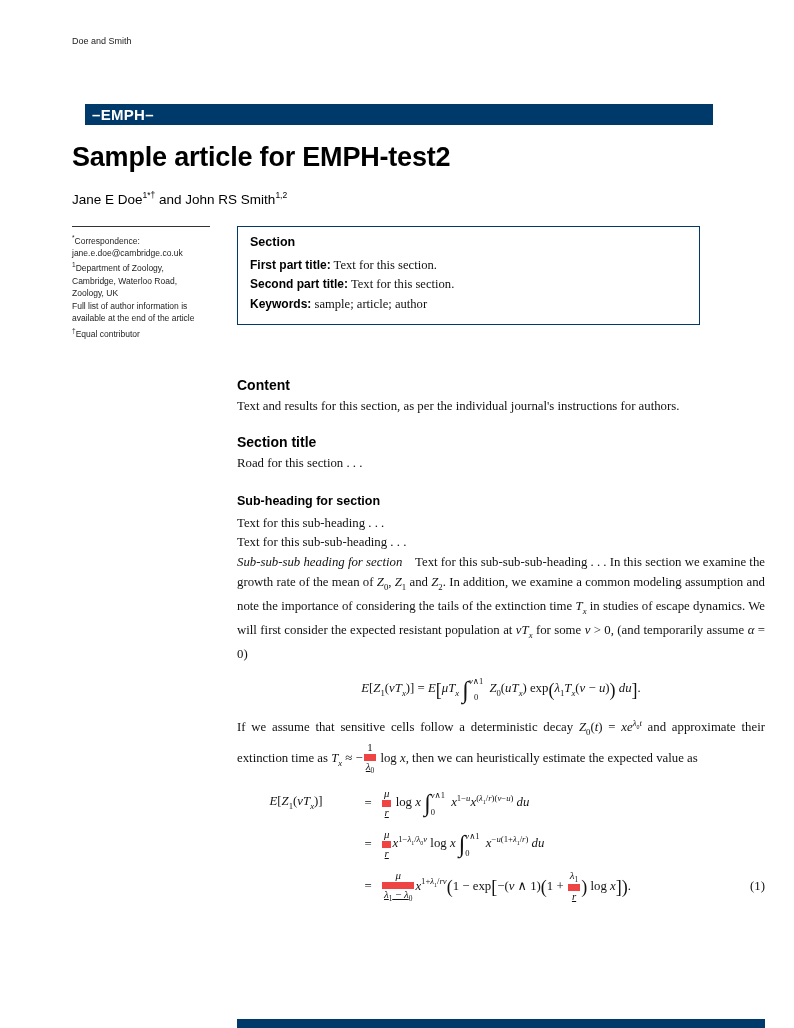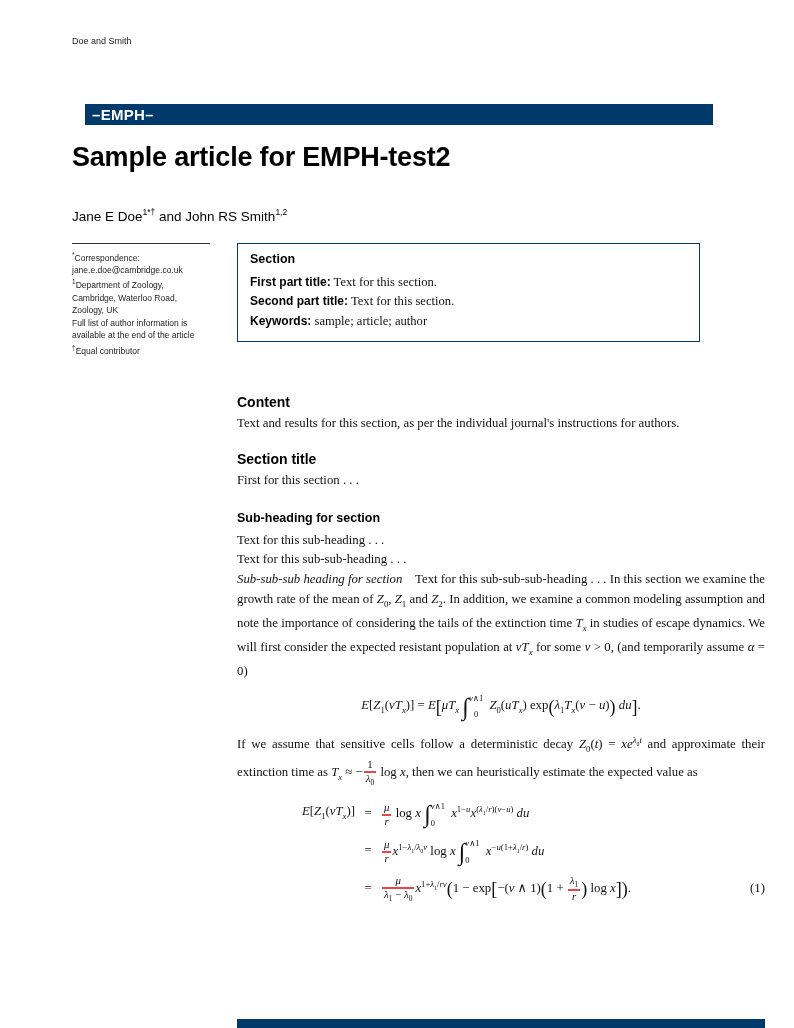--- a/index.html
+++ b/index.html
@@ -12,21 +12,21 @@
   .running-head { font-family:"Liberation Sans", sans-serif; font-size:9px; color:#1a1a1a; }
   .banner {
     margin-top:58px; width:628px; height:21px; background:var(--navy);
     color:#fff; font-family:"Liberation Sans", sans-serif; font-weight:bold;
     font-size:15px; line-height:21px; padding-left:7px; letter-spacing:.3px; box-sizing:border-box;margin-left:13px;
   }
   .title {
     margin:16px 0 0; font-family:"Liberation Sans", sans-serif; font-weight:bold;
     font-size:27px; line-height:32px; letter-spacing:-.2px; color:#000;
   }
-  .authors { margin-top:34px; font-family:"Liberation Sans", sans-serif; font-size:13.5px; color:#000; }
+  .authors { margin-top:17px; font-family:"Liberation Sans", sans-serif; font-size:13.5px; color:#000; }
   .authors sup { font-size:8.5px; }
   .top-grid { margin-top:19px; display:flex; gap:27px; align-items:flex-start; }
   .sidebar {
     width:138px; border-top:1px solid #333; padding-top:5px;
     font-family:"Liberation Sans", sans-serif; font-size:8.5px; line-height:12.5px; color:#1c1c1c;
   }
   .sidebar sup { font-size:6.5px; }
   .abstract-box { width:463px; border:1.6px solid var(--navy); padding:8px 12px 10px; box-sizing:border-box; }
   .abstract-heading { font-family:"Liberation Sans", sans-serif; font-weight:bold; font-size:12.5px; margin-bottom:7px; color:#000; }
   .abstract-item { font-size:12.6px; line-height:19.5px; }
@@ -38,28 +38,28 @@
   .sp  { margin-top:17px; }
   .sp2 { margin-top:19px; }
   p.para { margin:0; }
   .runin { font-style:italic; }
   .content sup { font-size:68%; }
   .content sub { font-size:68%; }
   
   .math-display { text-align:center; margin:12px 0 12px; line-height:1; }
   .fr { display:inline-block; text-align:center; vertical-align:middle; line-height:1.1; font-size:.85em; margin:0 1px; }
   .fr .nu, .fr .de { display:block; padding:0 2px; }
-  .fr .de { border-top:2px solid #ef4444; }
+  .fr .de { border-top:7px solid #ef4444;text-decoration:underline; }
   .intg { font-size:24px; vertical-align:middle; line-height:1; }
   .ilims { display:inline-flex; flex-direction:column; justify-content:space-between; height:25px; font-size:8.5px; line-height:1; vertical-align:middle; margin-right:3px; }
   .ilims span { display:block; }
   .bg { font-size:18px; vertical-align:middle; line-height:1; }
   .eqarray { width:100%; border-collapse:collapse; margin-top:8px; }
   .eqarray td { padding:5px 0; vertical-align:middle; font-size:12.8px; }
-  .eqarray .lhs { text-align:right; width:118px; white-space:nowrap; }
+  .eqarray .lhs { text-align:center; width:118px; white-space:nowrap; }
   .eqarray .eq  { width:26px; text-align:center; }
   .eqarray .rhs { text-align:left; white-space:nowrap; }
   .eqarray .num { text-align:right; width:34px; }
   .footer-bar { position:absolute; left:237px; right:29px; bottom:0; height:9px; background:var(--navy); }
 </style>
 </head>
 <body>
 
 <div class="page">
 
@@ -97,21 +97,21 @@
         <span class="lbl">Keywords:</span><span> sample; article; author</span>
       </div>
     </section>
   </div>
 
   <main class="content">
     <div class="h-section">Content</div>
     <p class="para">Text and results for this section, as per the individual journal's instructions for authors.</p>
 
     <div class="h-section sp">Section title</div>
-    <p class="para">First for this section . . .</p>
+    <p class="para">Road for this section . . .</p>
 
     <div class="h-sub">Sub-heading for section</div>
     <p class="para">Text for this sub-heading . . .</p>
 
     <p class="para">Text for this sub-sub-heading . . .</p>
 
     <p class="para sp2"><span class="runin">Sub-sub-sub heading for section</span> Text for this sub-sub-sub-heading . . . In this section we examine the growth rate of the mean of <i>Z</i><sub>0</sub>, <i>Z</i><sub>1</sub> and <i>Z</i><sub>2</sub>. In addition, we examine a common modeling assumption and note the importance of considering the tails of the extinction time <i>T<sub>x</sub></i> in studies of escape dynamics. We will first consider the expected resistant population at <i>vT<sub>x</sub></i> for some <i>v</i> &gt; 0, (and temporarily assume <i>α</i> = 0)</p>
 
     <div class="math-display"><i>E</i>[<i>Z</i><sub>1</sub>(<i>vT<sub>x</sub></i>)] = <i>E</i><span class="bg">[</span><i>μT<sub>x</sub></i> <span class="intg">∫</span><span class="ilims">
           <span><i>v</i>∧1</span>

